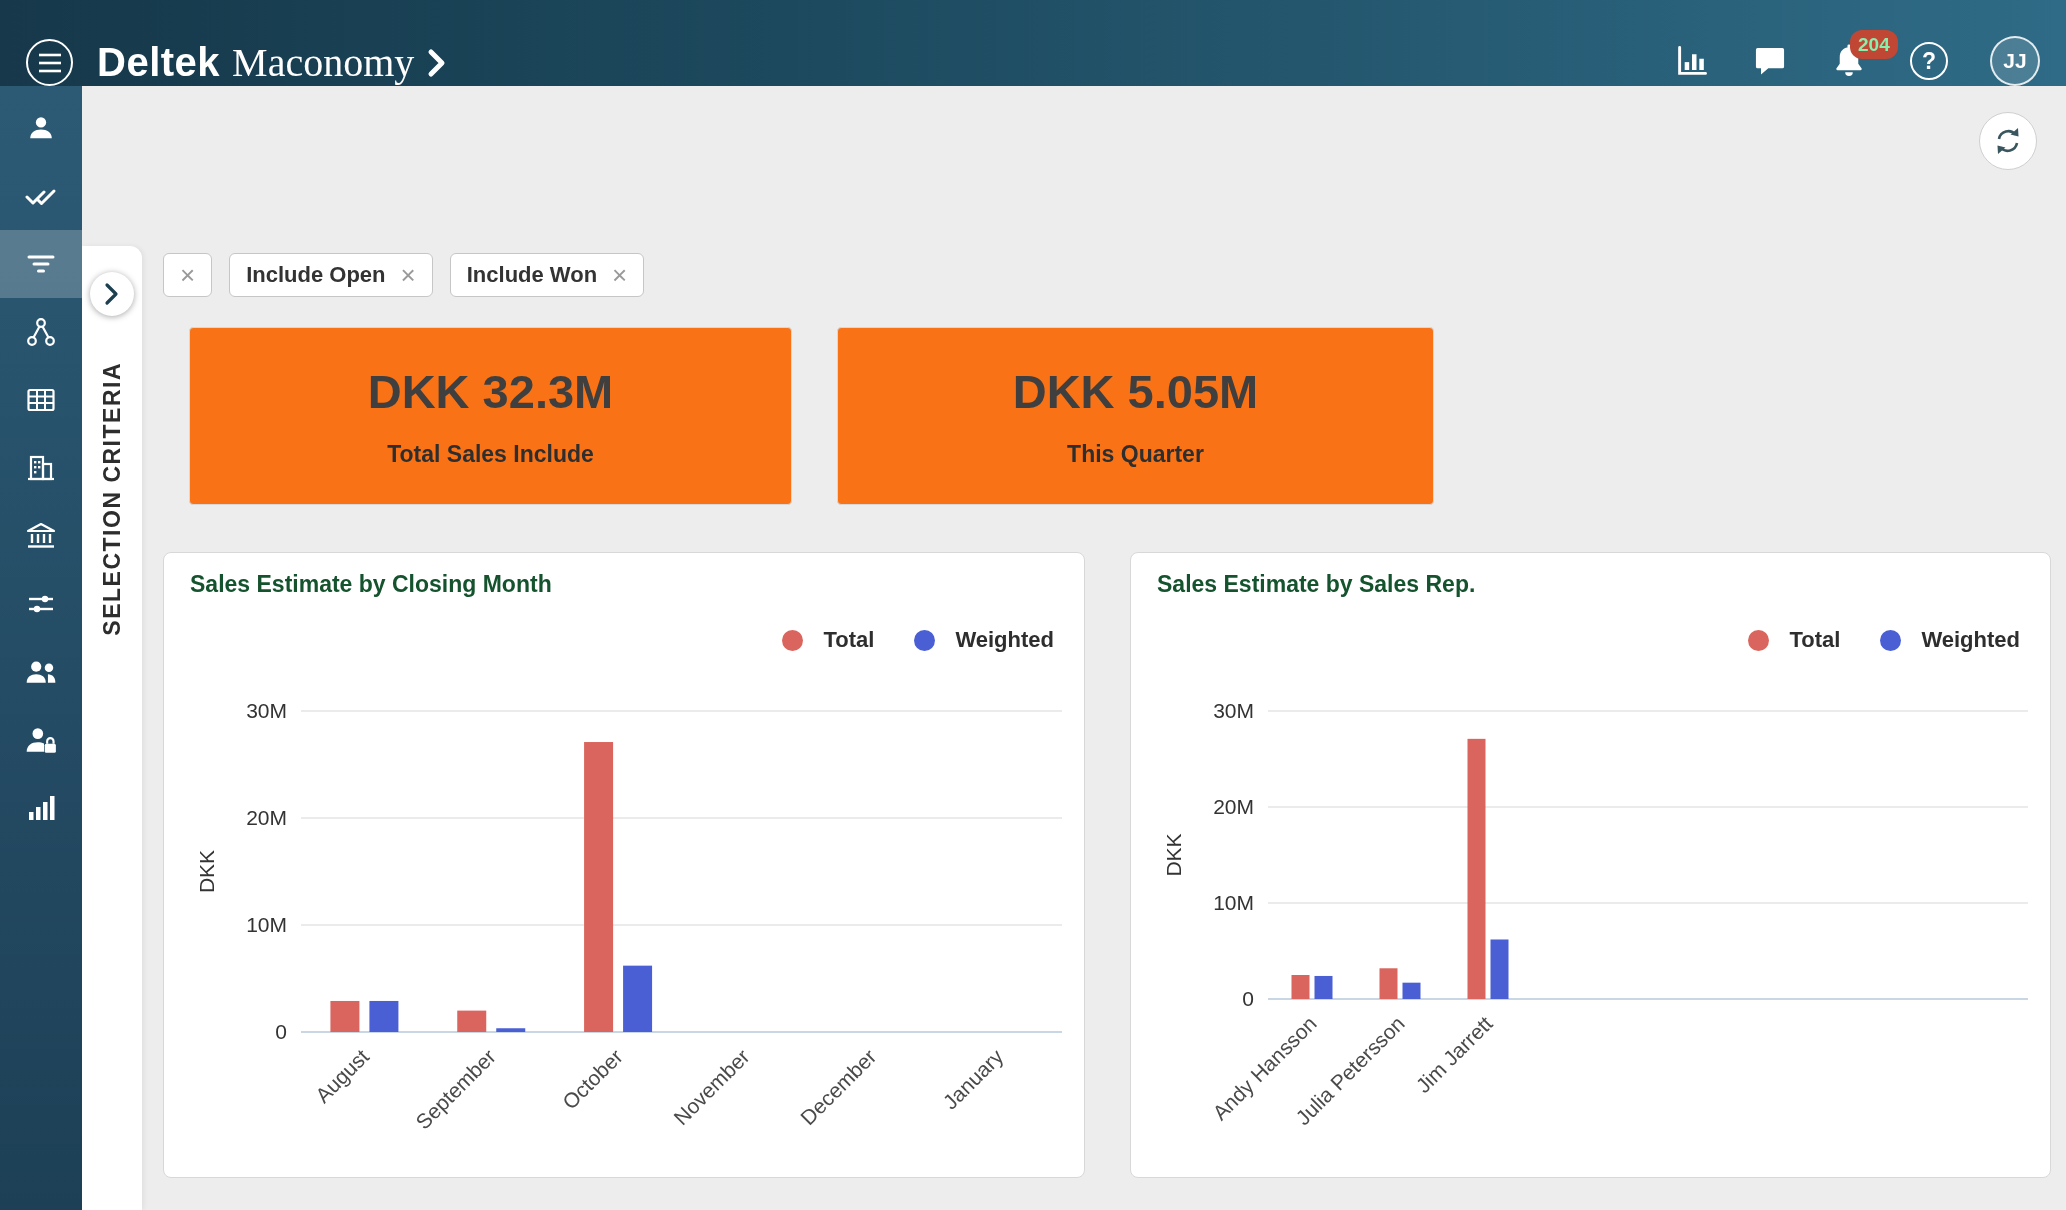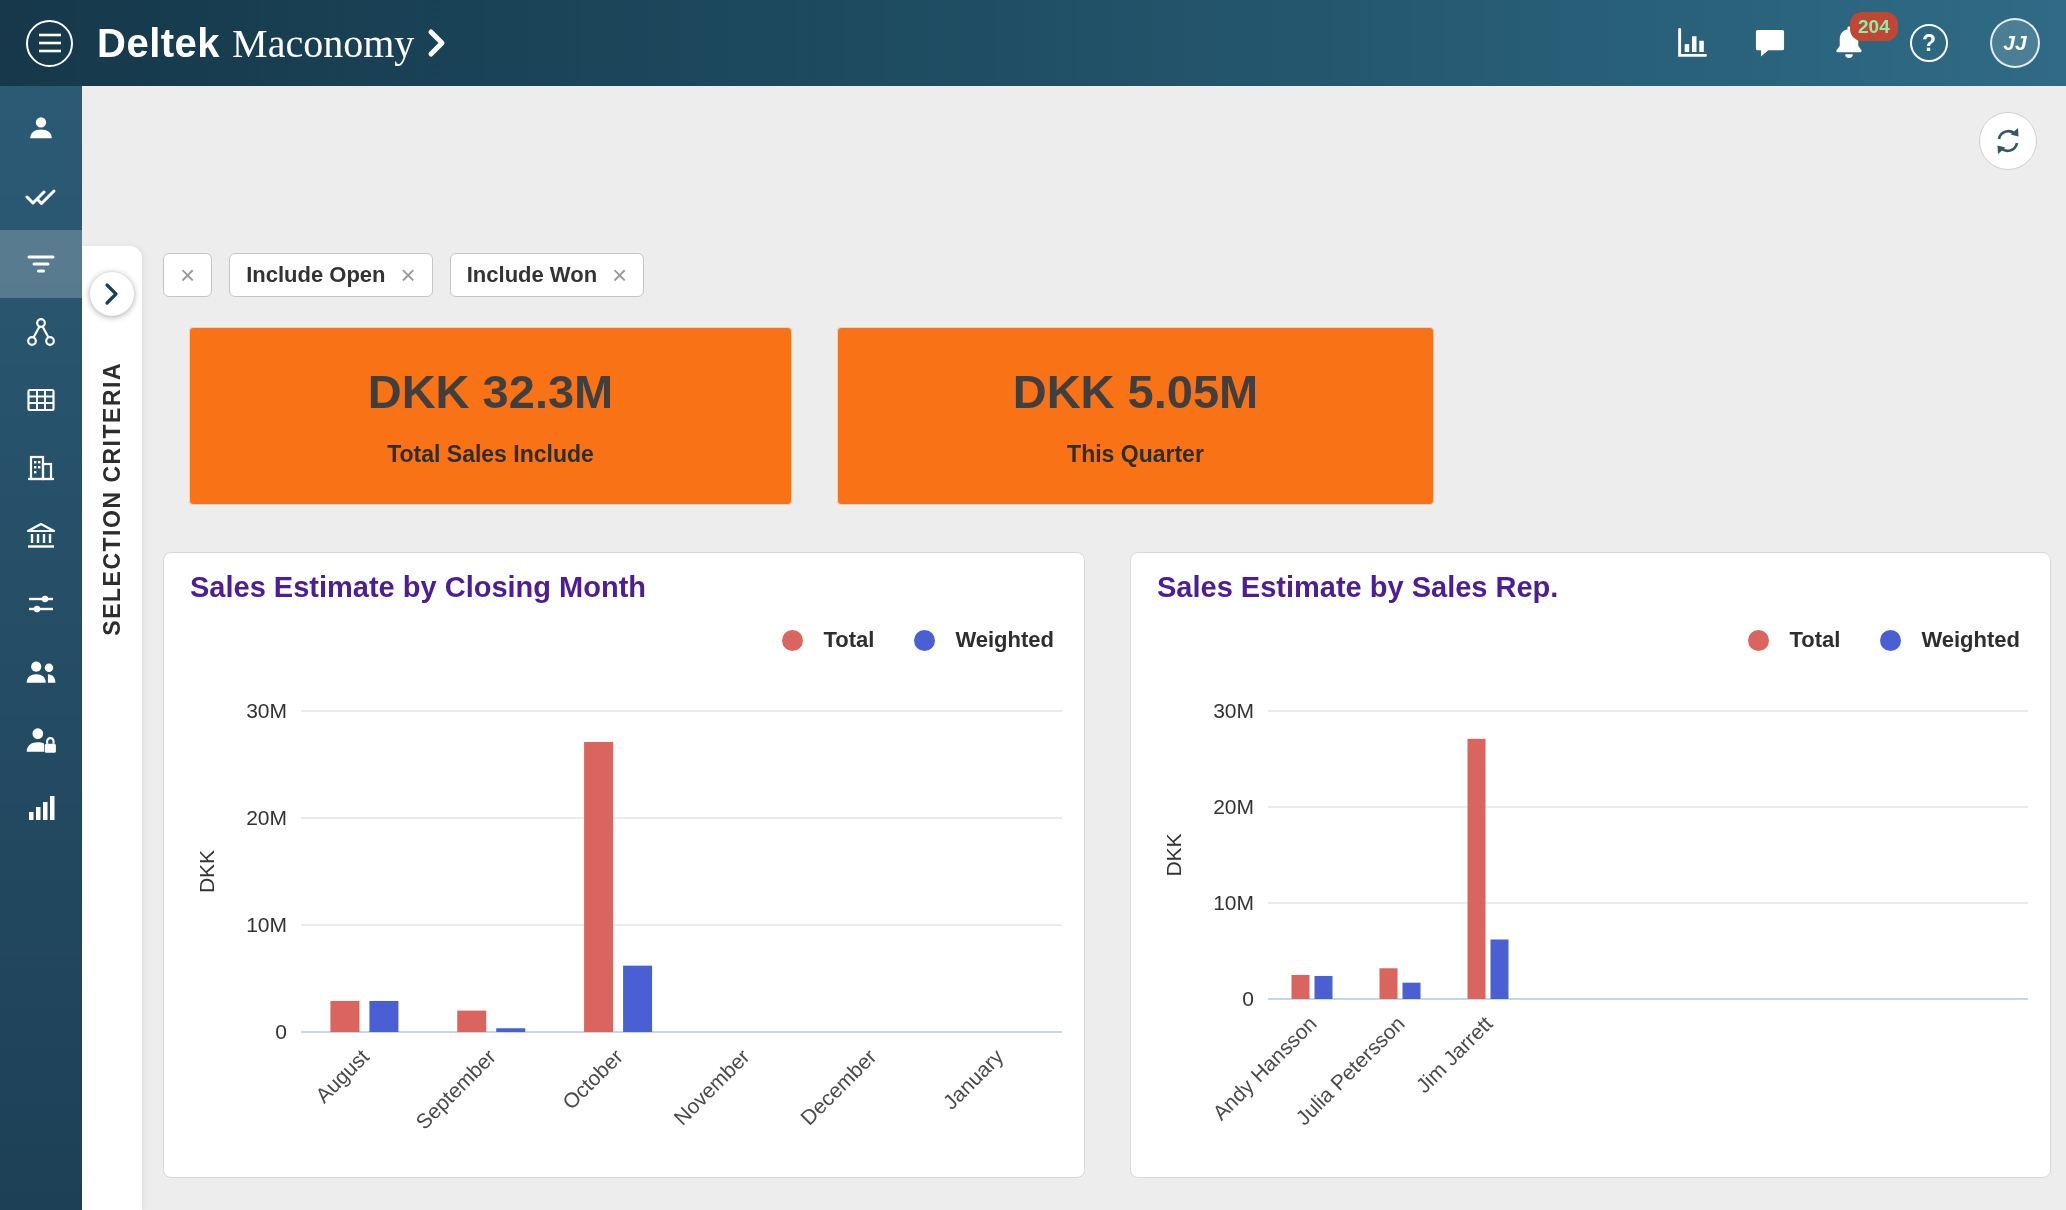--- a/index.html
+++ b/index.html
@@ -2,38 +2,38 @@
 <html><head>
 <meta charset="utf-8">
 <style>
   * { box-sizing: border-box; margin: 0; padding: 0; }
   html,body { width: 2066px; height: 1210px; overflow: hidden; background:#fff;
               font-family: "Liberation Sans", sans-serif; }
 
   
   .topbar { position:absolute; left:0; top:0; width:2066px; height:86px;
             background:linear-gradient(90deg,#16384a 0%,#1d4a5f 40%,#2f6b86 100%);
-            display:flex; align-items:center; padding:0 26px; }
+            display:flex; align-items:flex-end; padding:0 26px; }
   .hamburger { width:47px; height:47px; border-radius:50%; border:2.5px solid #fff;
                background:transparent; display:flex; align-items:center; justify-content:center;
                margin-right:24px; cursor:pointer; flex:0 0 auto; }
   .brand { display:flex; align-items:center; gap:12px; cursor:pointer; }
   .brand-deltek { font-family:"Liberation Sans",sans-serif; font-weight:800; font-size:40px; color:#fff; letter-spacing:.5px; }
   .brand-maconomy { font-family:"Liberation Serif",serif; font-weight:500; font-size:40px; color:#fff; }
   .topbar-right { margin-left:auto; display:flex; align-items:center; gap:42px; }
   .tb-icon { background:none; border:none; padding:0; position:relative; display:flex;
              align-items:center; justify-content:center; cursor:pointer; }
   .badge { position:absolute; top:-12px; left:20px; background:#bf4734; color:#86efac;
            font-size:19px; font-weight:700; line-height:1; padding:5px 8px; border-radius:12px; }
   .help-circle { width:38px; height:38px; border:2.5px solid #fff; border-radius:50%;
                  color:#fff; font-weight:700; font-size:23px; display:flex;
                  align-items:center; justify-content:center; }
   .avatar { width:50px; height:50px; border-radius:50%; border:2px solid rgba(255,255,255,.85);
             background:rgba(255,255,255,.14); color:#fff; font-weight:700; font-size:21px;
-            display:flex; align-items:center; justify-content:center; cursor:pointer;font-style:italic; }
+            display:flex; align-items:center; justify-content:center; cursor:pointer; }
 
   
   .sidebar { position:absolute; left:0; top:86px; width:82px; bottom:0;
              background:linear-gradient(180deg,#2c5a75 0%,#1d4056 100%);
              display:flex; flex-direction:column; align-items:center; padding-top:8px; }
   .side-item { width:82px; height:68px; background:none; border:none; display:flex;
                align-items:center; justify-content:center; cursor:pointer; }
   .side-item.selected { background:rgba(255,255,255,.22); }
 
   
@@ -64,21 +64,21 @@
   
   .kpi-card { position:absolute; top:241px; height:178px; background:#f97316;
               border:1.5px solid #d8d8d8; border-radius:4px; display:flex; flex-direction:column;
               align-items:center; justify-content:center; gap:22px;margin-left:26px; }
   .kpi-value { font-size:47px; font-weight:700; color:#3f3f3f; }
   .kpi-label { font-size:23px; font-weight:700; color:#2e2e2e; }
 
   
   .chart-card { position:absolute; top:466px; height:626px; background:#fff;
                 border:1.5px solid #d8d8d8; border-radius:8px; }
-  .chart-title { position:absolute; left:26px; top:18px; font-size:29px; font-weight:700; color:#4c1d95; }
+  .chart-title { position:absolute; left:26px; top:18px; font-size:23px; font-weight:700; color:#14532d; }
   .legend { position:absolute; top:74px; right:30px; display:flex; gap:40px; }
   .legend-item { display:flex; align-items:center; gap:20px; background:none; border:none;
                  padding:0; cursor:pointer; }
   .legend-dot { width:21px; height:21px; border-radius:50%; background:#999; }
   .legend-label { font-size:22px; font-weight:700; color:#2e2e2e; }
   .plot { position:absolute; left:10px; right:10px; top:110px; bottom:8px; }
 </style>
 </head>
 <body>
 

